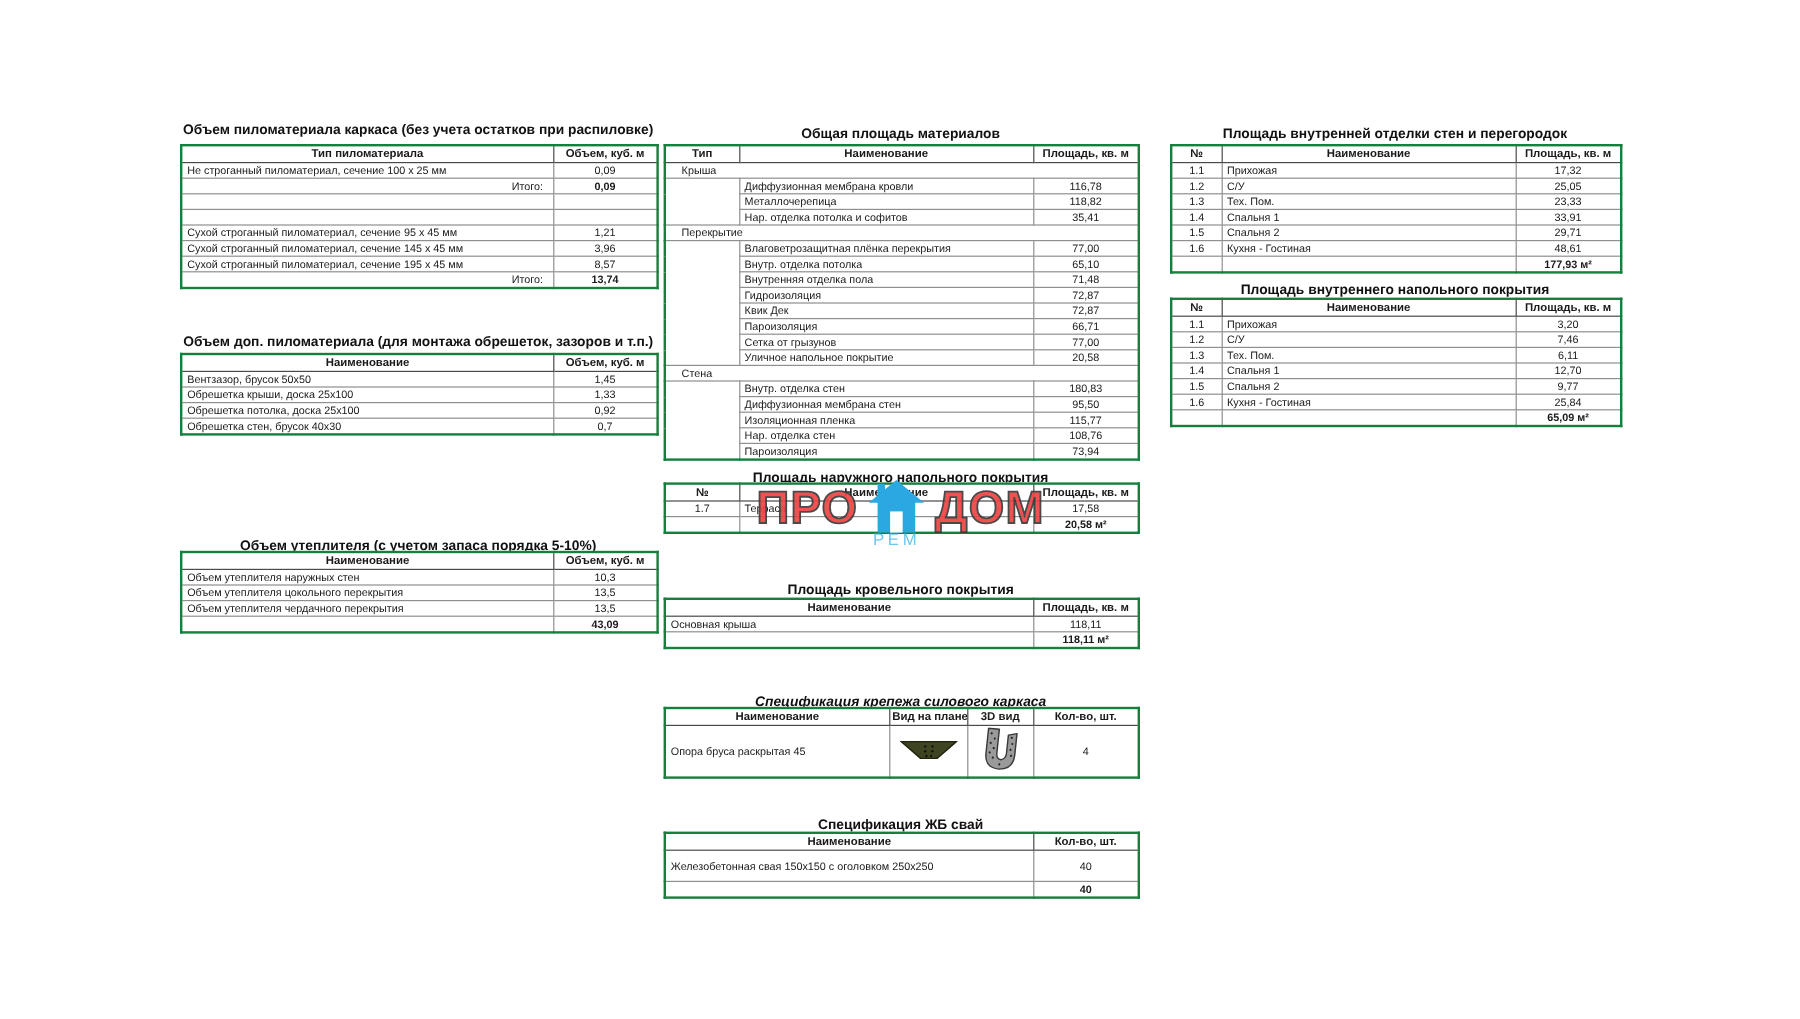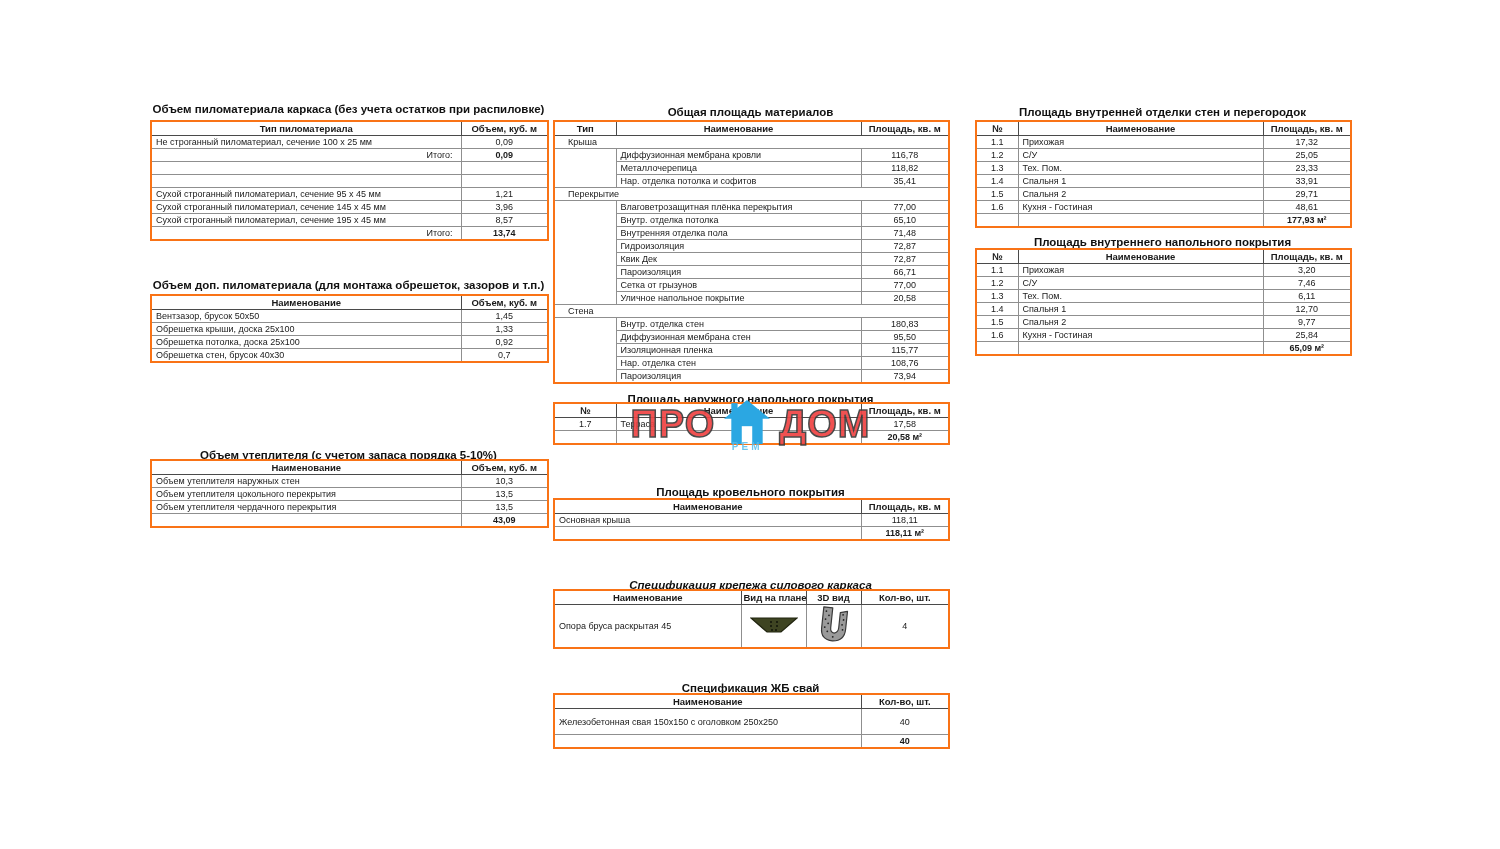--- a/index.html
+++ b/index.html
@@ -3,21 +3,21 @@
 <meta charset="utf-8">
 <style>
   html,body{margin:0;padding:0;}
   body{
     width:1500px;height:849px;position:relative;background:#ffffff;
     font-family:"Liberation Sans",sans-serif;color:#1a1a1a;overflow:hidden;
   }
   .block{position:absolute;}
   .tbl-title{font-weight:bold;font-size:11.5px;text-align:center;white-space:nowrap;color:#111;}
   table.tbl{border-collapse:collapse;table-layout:fixed;width:100%;background:#fff;}
-  table.tbl{border:2px solid #f97316;}
+  table.tbl{border:2px solid #15803d;}
   .tbl th{
     border:1px solid #4a4a4a;border-bottom:1.5px solid #4a4a4a;
     font-size:9.5px;font-weight:bold;padding:1px 2px;height:14px;box-sizing:border-box;
     text-align:center;white-space:nowrap;overflow:hidden;
   }
   .tbl td{
     border:1px solid #8f8f8f;font-size:9px;padding:1px 4px;height:13px;box-sizing:border-box;
     white-space:nowrap;overflow:hidden;vertical-align:middle;
   }
   .tbl td.val, .tbl td.no{text-align:center;}
@@ -35,21 +35,21 @@
     display:flex;justify-content:center;align-items:center;gap:9px;
     pointer-events:none;
   }
   .wm-word{
     font-size:38px;font-weight:bold;color:#ef4444;letter-spacing:1px;line-height:1;
     -webkit-text-stroke:1.5px #3b3b3b;opacity:.92;
   }
   .wm-house{position:relative;width:46px;height:44px;margin-top:-4px;}
   .wm-sub{
     position:absolute;left:0;top:42px;width:100%;text-align:center;
-    font-size:10px;font-weight:bold;letter-spacing:3px;line-height:1;opacity:.85;
+    font-size:14px;font-weight:normal;letter-spacing:3px;line-height:1;opacity:.85;
   }
 </style>
 </head>
 <body>
 
 <div class="block tbl-title" style="left:150px;top:103px;width:397px;">Объем пиломатериала каркаса (без учета остатков при распиловке)</div>
 <div class="block" style="left:150px;top:120px;width:397px;">
   <table class="tbl">
       <colgroup>
         <col style="width: 310px;">

